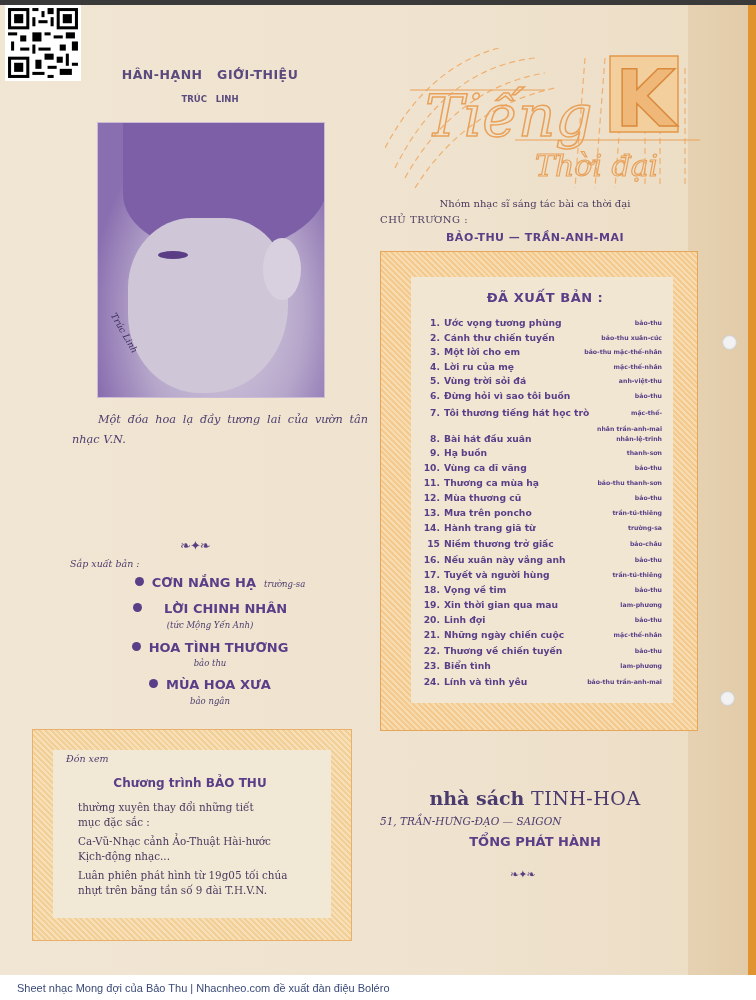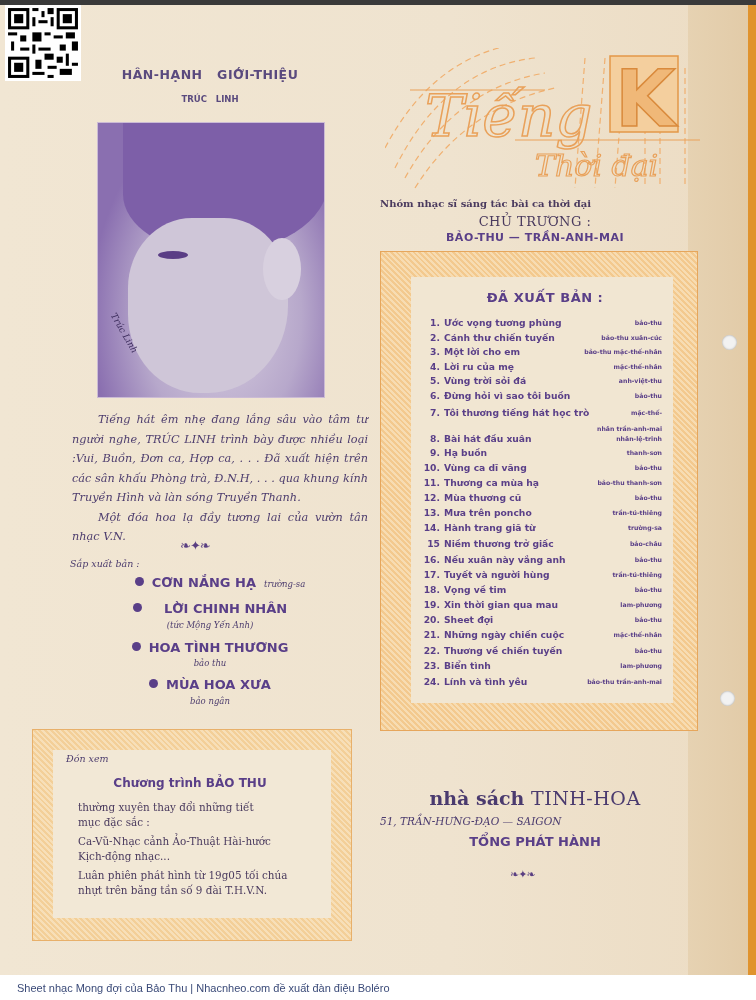--- a/index.html
+++ b/index.html
@@ -60,22 +60,22 @@
     background: repeating-linear-gradient(45deg, #f3cf98 0 2px, #f7dfb8 2px 4px);
     border: 1px solid #e8b06a; }
   .frame-left .inner { position: absolute; left: 20px; top: 20px; right: 20px; bottom: 22px; background: #f2e8d6; }
   .box-kicker { position: absolute; left: 66px; top: 753px; font-style: italic; font-size: 9.5px; color: #4d3d6e; }
   .box-title { position: absolute; left: 50px; top: 776px; width: 280px; text-align: center;
     font-family: "DejaVu Sans", sans-serif; font-weight: bold; font-size: 12px; color: #5a3f88; }
   .box-text { position: absolute; left: 78px; width: 250px; font-size: 10.4px; line-height: 15px; color: #4a3a5e; }
 
   
   .logo { position: absolute; left: 385px; top: 48px; width: 320px; height: 148px; }
-  .tagline { position: absolute; left: 380px; top: 198px; width: 310px; font-size: 10px; color: #4a3a5e; font-weight: bold; }
-  .policy-label { position: absolute; left: 380px; top: 214px; width: 310px; text-align: center; font-size: 13px; color: #4a3a5e; letter-spacing: 0.5px; }
+  .tagline { position: absolute; left: 380px; top: 198px; width: 310px; text-align: center; font-size: 10px; color: #4a3a5e; font-weight: normal; }
+  .policy-label { position: absolute; left: 380px; top: 214px; width: 310px; font-size: 10px; color: #4a3a5e; letter-spacing: 0.5px; }
   .policy-names { position: absolute; left: 380px; top: 231px; width: 310px; text-align: center;
     font-family: "DejaVu Sans", sans-serif; font-weight: bold; font-size: 11px; color: #5a3f88; letter-spacing: 0.5px; }
 
   .frame-right { position: absolute; left: 380px; top: 251px; width: 316px; height: 478px;
     background: repeating-linear-gradient(45deg, #f3c98e 0 2px, #f7dcb2 2px 4px);
     border: 1px solid #e6a65c; }
   .frame-right .inner { position: absolute; left: 30px; top: 25px; right: 24px; bottom: 27px; background: #f1e6d2; }
 
   .list-title { position: absolute; left: 410px; top: 290px; width: 270px; text-align: center;
     font-family: "DejaVu Sans", sans-serif; font-weight: bold; font-size: 13px; color: #5a3f88; letter-spacing: 0.5px; }
@@ -158,21 +158,20 @@
 
 <div class="photo">
   <div class="hair"></div>
   <div class="face"></div>
   <div class="ear"></div>
   <div class="eye"></div>
   <div class="signature">Trúc Linh</div>
 </div>
 
 <div class="bio">
-  <p>Tiếng hát êm nhẹ đang lắng sâu vào tâm tư người nghe, TRÚC LINH trình bày được nhiều loại :Vui, Buồn, Đơn ca, Hợp ca, . . . Đã xuất hiện trên các sân khấu Phòng trà, Đ.N.H, . . . qua khung kính Truyền Hình và làn sóng Truyền Thanh.</p>
   <p>Một đóa hoa lạ đầy tương lai của vườn tân nhạc V.N.</p>
 </div>
 
 <div class="ornament" style="left:180px; top:538px;">❧✦❧</div>
 
 <div class="upcoming-label">Sắp xuất bản :</div>
 <div class="upcoming-item" style="top:575px; left:70px;">
   <span class="dot"></span><span>CƠN NẮNG HẠ</span><span class="credit">trường-sa</span>
 </div>
 <div class="upcoming-item" style="top:601px;">
@@ -322,21 +321,21 @@
     <span class="title">Vọng về tim</span>
     <span class="author">bảo-thu</span>
   </div>
 <div class="song-row" style="top:599px;">
     <span class="num">19.</span>
     <span class="title">Xin thời gian qua mau</span>
     <span class="author">lam-phương</span>
   </div>
 <div class="song-row" style="top:614px;">
     <span class="num">20.</span>
-    <span class="title">Sheet đợi</span>
+    <span class="title">Linh đợi</span>
     <span class="author">bảo-thu</span>
   </div>
 <div class="song-row" style="top:629px;">
     <span class="num">21.</span>
     <span class="title">Những ngày chiến cuộc</span>
     <span class="author">mặc-thế-nhân</span>
   </div>
 <div class="song-row" style="top:645px;">
     <span class="num">22.</span>
     <span class="title">Thương về chiến tuyến</span>

